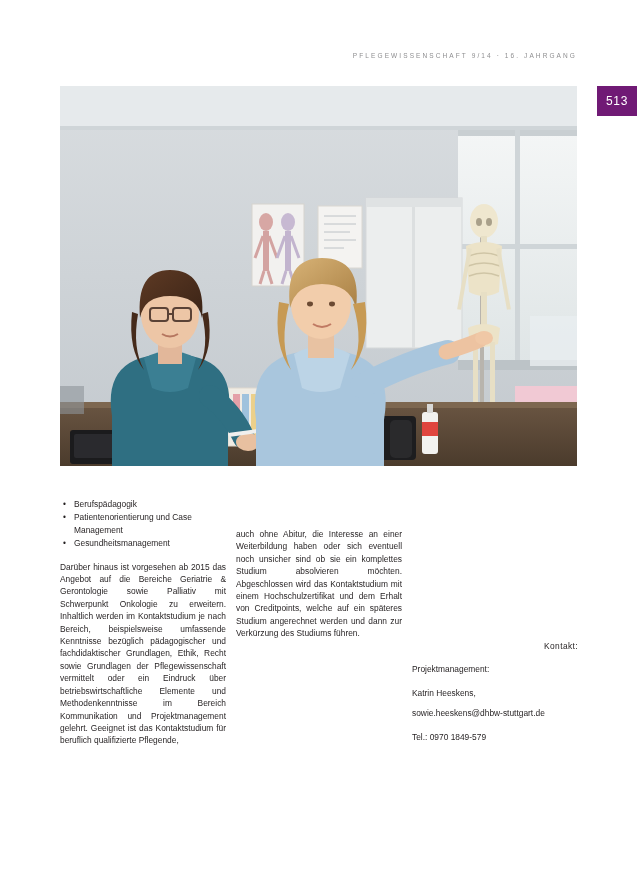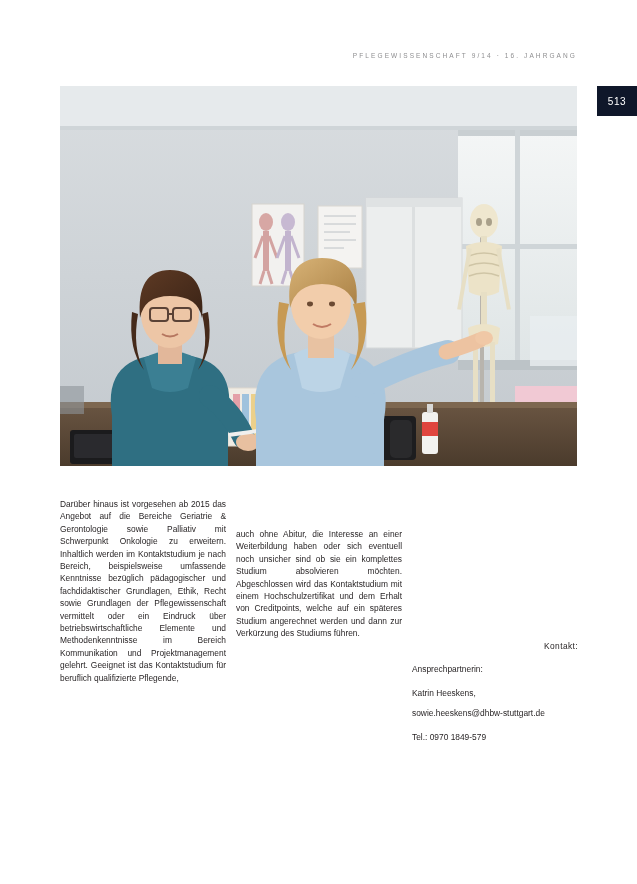--- a/index.html
+++ b/index.html
@@ -36,23 +36,23 @@
     white-space: nowrap;
   }
 
   
   .page-number-tab {
     position: absolute;
     left: 597px;
     top: 86px;
     width: 40px;
     height: 30px;
-    background: #0f172a;
+    background: #701a75;
     color: #ffffff;
-    font-size: 10px;
+    font-size: 12px;
     letter-spacing: 0.6px;
     display: flex;
     align-items: center;
     justify-content: center;
   }
 
   
   .photo {
     position: absolute;
     left: 60px;
@@ -297,28 +297,33 @@
         <path d="M302 300 q46 -24 86 -34" stroke="#a9c6dd" stroke-width="24" fill="none" stroke-linecap="round"></path>
         <path d="M386 266 q20 -6 34 -12" stroke="#edc3a1" stroke-width="15" fill="none" stroke-linecap="round"></path>
         <ellipse cx="424" cy="252" rx="9" ry="7" fill="#f0c8a6"></ellipse>
       </g>
 
       <rect x="0" y="0" width="517" height="380" fill="none"></rect>
     </svg>
   </div>
 
   <div class="col col-1">
+    <ul class="bullets">
+      <li>Berufspädagogik</li>
+      <li>Patientenorientierung und Case Management</li>
+      <li>Gesundheitsmanagement</li>
+    </ul>
     <p>Darüber hinaus ist vorgesehen ab 2015 das Angebot auf die Bereiche Geriatrie &amp; Gerontologie sowie Palliativ mit Schwerpunkt Onkologie zu erweitern. Inhaltlich werden im Kontaktstudium je nach Bereich, beispielsweise umfassende Kenntnisse bezüglich pädagogischer und fachdidaktischer Grundlagen, Ethik, Recht sowie Grundlagen der Pflegewissenschaft vermittelt oder ein Eindruck über betriebswirtschaftliche Elemente und Methodenkenntnisse im Bereich Kommunikation und Projektmanagement gelehrt. Geeignet ist das Kontaktstudium für beruflich qualifizierte Pflegende,</p>
   </div>
 
   <div class="col col-2">
     <p>auch ohne Abitur, die Interesse an einer Weiterbildung haben oder sich eventuell noch unsicher sind ob sie ein komplettes Studium absolvieren möchten. Abgeschlossen wird das Kontaktstudium mit einem Hochschulzertifikat und dem Erhalt von Creditpoints, welche auf ein späteres Studium angerechnet werden und dann zur Verkürzung des Studiums führen.</p>
   </div>
 
   <div class="col col-3">
     <p class="kontakt-label">Kontakt:</p>
-    <p class="nowrap-block">Ansprechpartnerin:</p>
+    <p class="nowrap-block">Projektmanagement:</p>
     <p class="nowrap-block" style="margin-bottom:8px">Katrin Heeskens,</p>
     <p class="nowrap-block" style="margin-bottom:11px">sowie.heeskens@dhbw-stuttgart.de</p>
     <p class="nowrap-block">Tel.: 0970 1849-579</p>
   </div>
 
 </div>
 
 </body></html>

